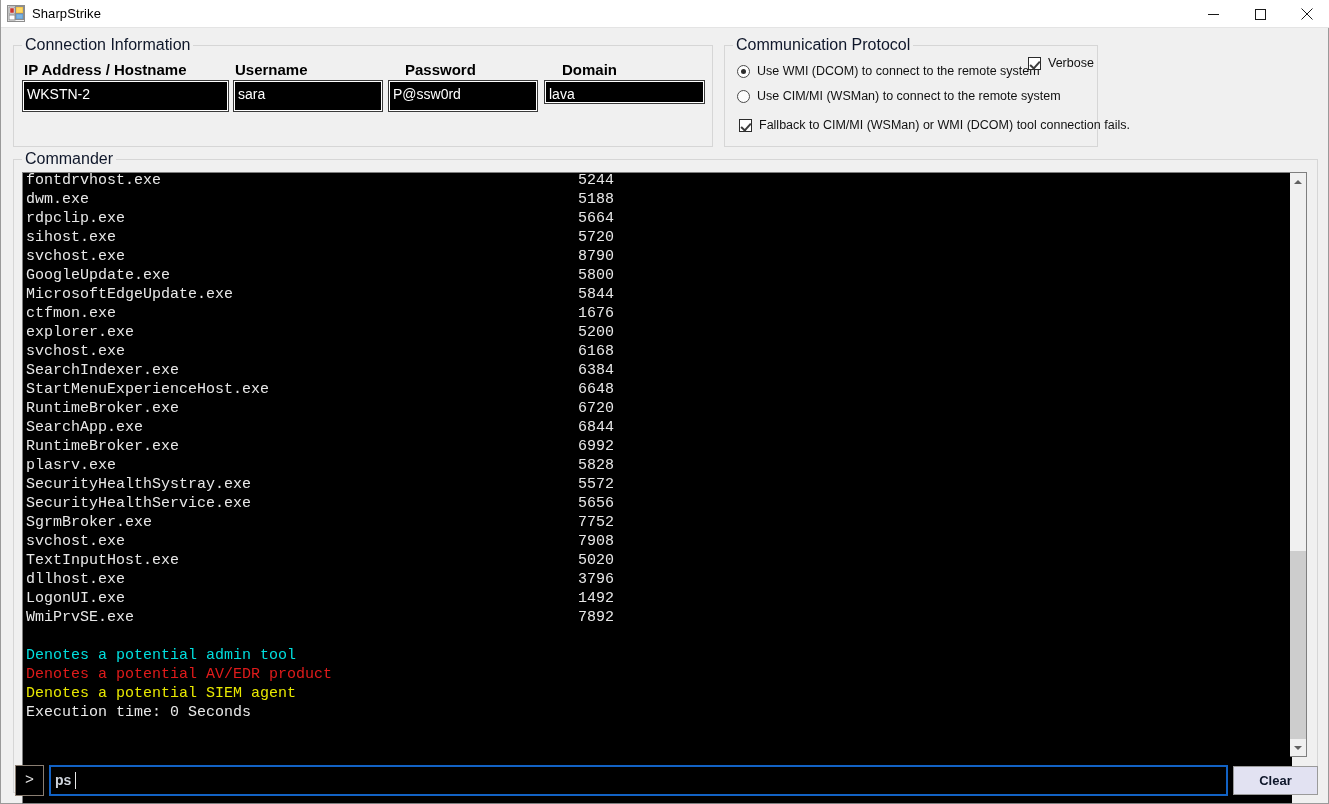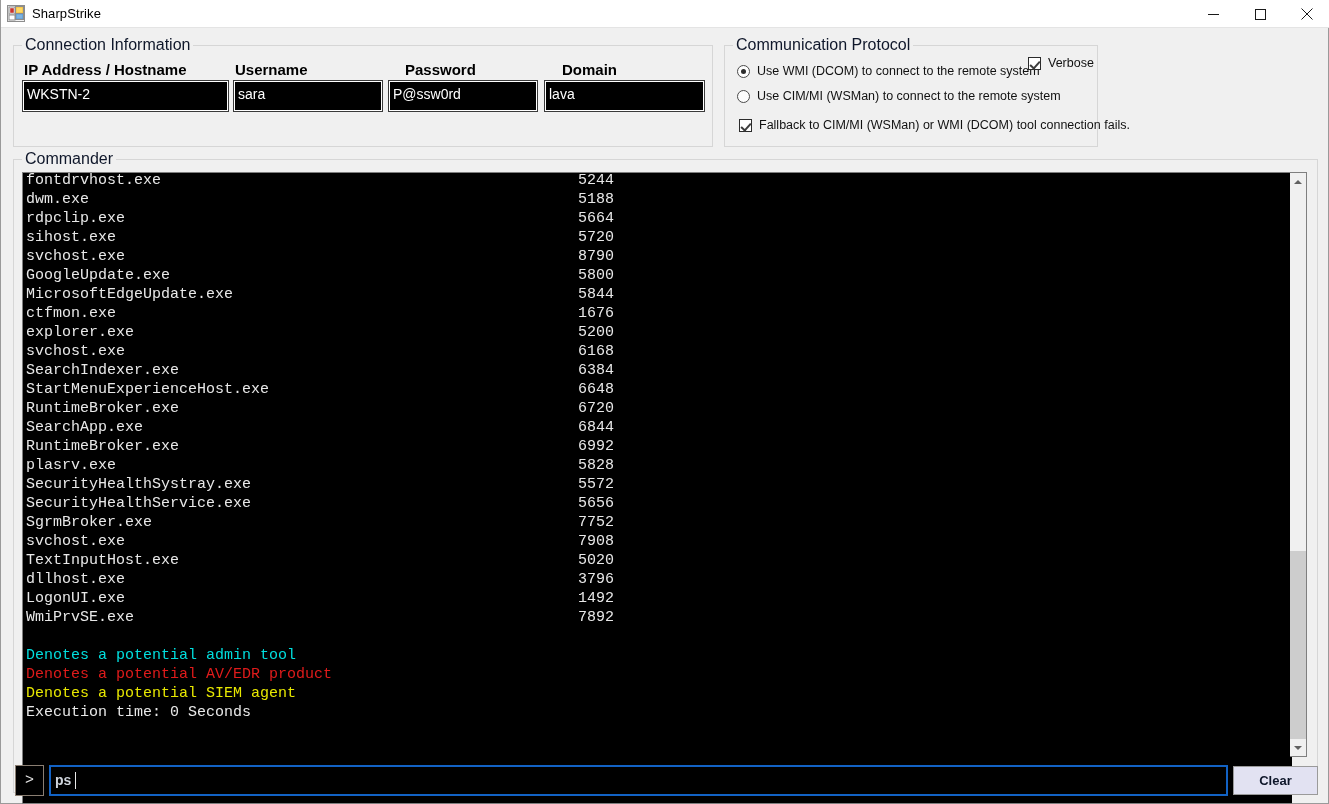--- a/index.html
+++ b/index.html
@@ -253,21 +253,21 @@
     <div class="field-box" style="left:220px; top:35px; width:148px; height:30px;">
       <span class="val">sara</span>
     </div>
 
     <span class="field-label" style="left:376px; top:17px;padding-left:15px;">Password</span>
     <div class="field-box" style="left:375px; top:35px; width:148px; height:30px;">
       <span class="val">P@ssw0rd</span>
     </div>
 
     <span class="field-label" style="left:531px; top:17px;margin-left:17px;">Domain</span>
-    <div class="field-box" style="left:531px; top:35px; width:159px; height:30px;">
+    <div class="field-box" style="left:531px; top:35px; width:159px; height:22px;">
       <span class="val">lava</span>
     </div>
   </div>
 
   <div class="groupbox" id="grp-proto">
     <span class="gb-label">Communication Protocol</span>
 
     <div class="opt-row" style="left:12px; top:18px;">
       <span class="radio checked"></span>
       <span class="opt-label">Use WMI (DCOM) to connect to the remote system</span>

